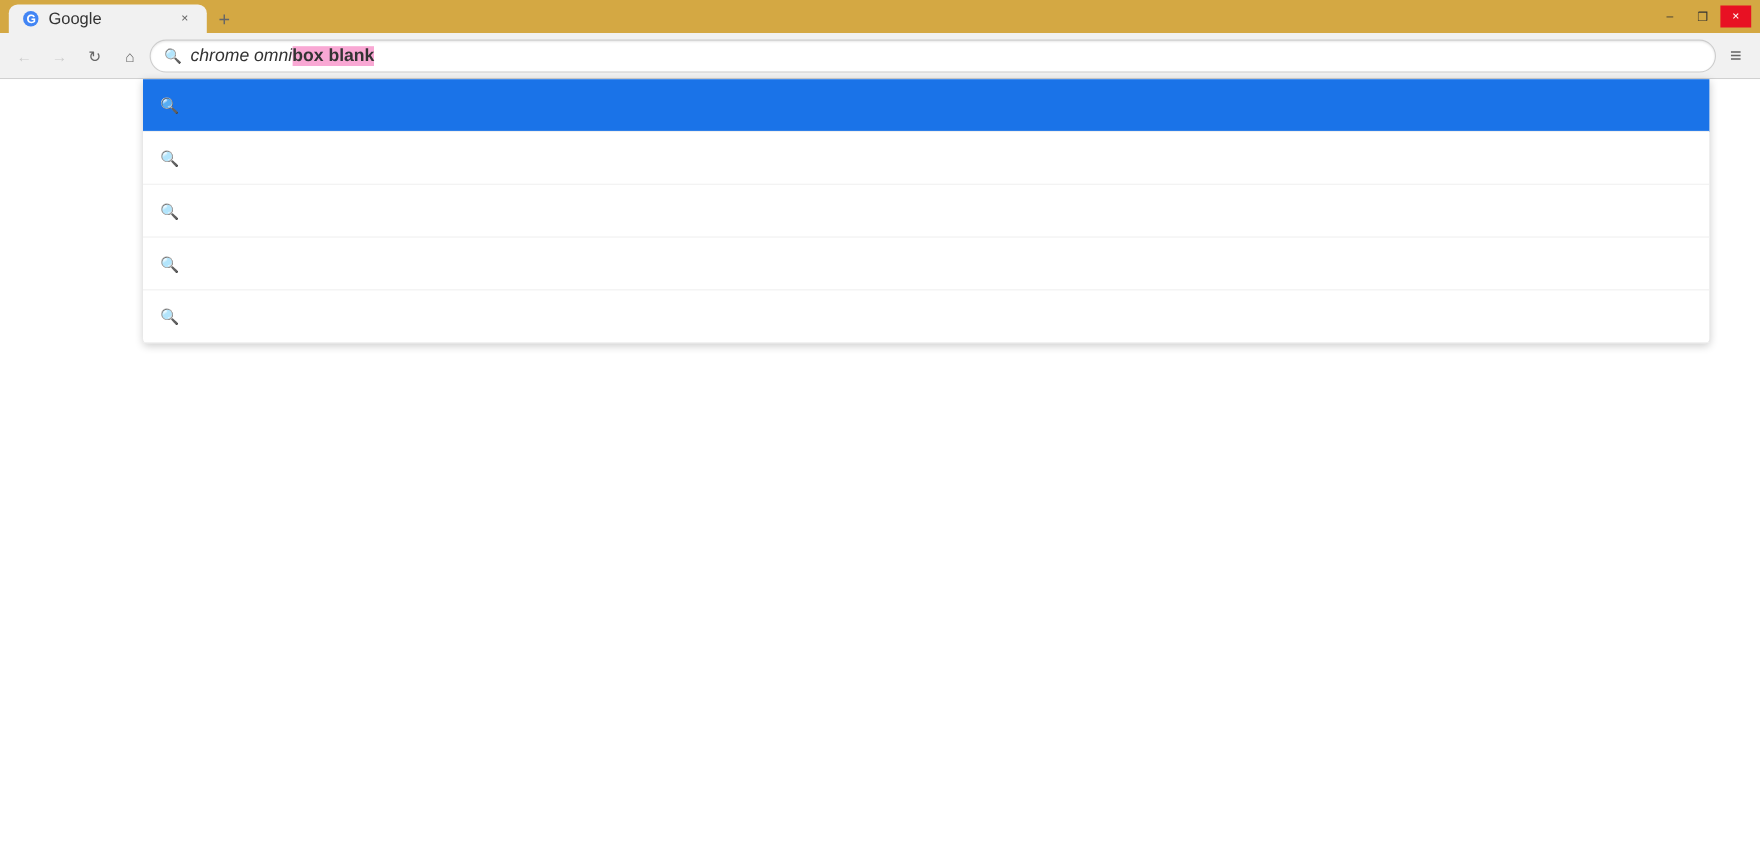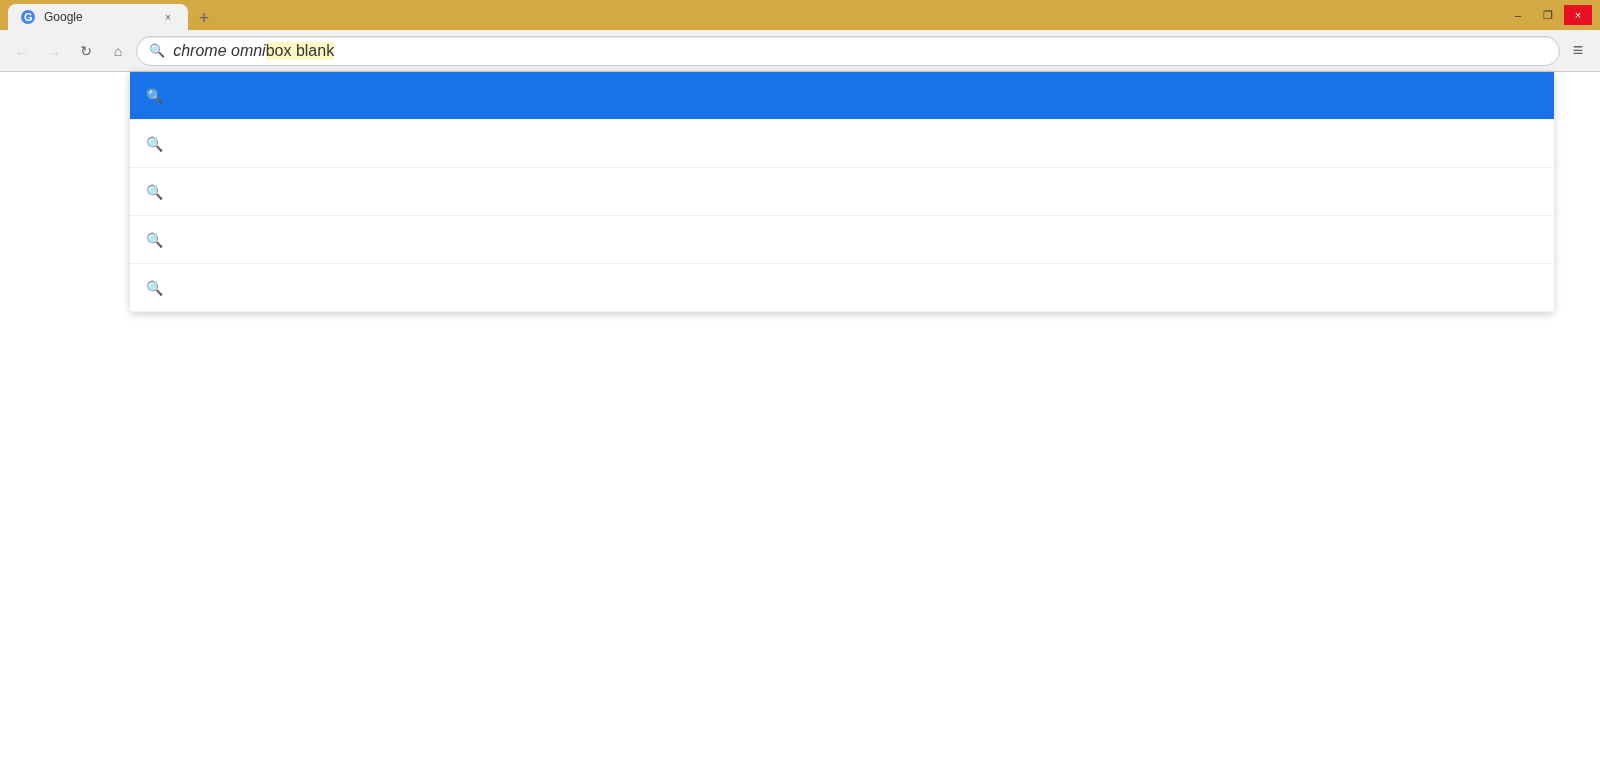--- a/index.html
+++ b/index.html
@@ -32,21 +32,21 @@
       min-width: 180px;
       position: relative;
     }
     .tab-favicon {
       width: 16px;
       height: 16px;
       font-size: 14px;
     }
     .tab-title {
       flex: 1;
-      font-size: 12px;
+      font-size: 15px;
       color: #333;
       white-space: nowrap;
       overflow: hidden;
       text-overflow: ellipsis;
     }
     .tab-close {
       width: 16px;
       height: 16px;
       display: flex;
       align-items: center;
@@ -119,22 +119,23 @@
       background: #fff;
       box-shadow: inset 0 1px 2px rgba(0,0,0,0.1);
     }
     .address-icon {
       color: #888;
       font-size: 13px;
       margin-right: 8px;
     }
     .address-text-normal { color: #333; font-style: italic; }
     .address-text-selected {
-      background: #fef9c3;
-      color: #333;
+      background: #f9a8d4;
+      color: #333;
+      font-weight: bold;
     }
     .menu-btn {
       width: 28px;
       height: 28px;
       display: flex;
       align-items: center;
       justify-content: center;
       cursor: pointer;
       color: #666;
       font-size: 18px;

